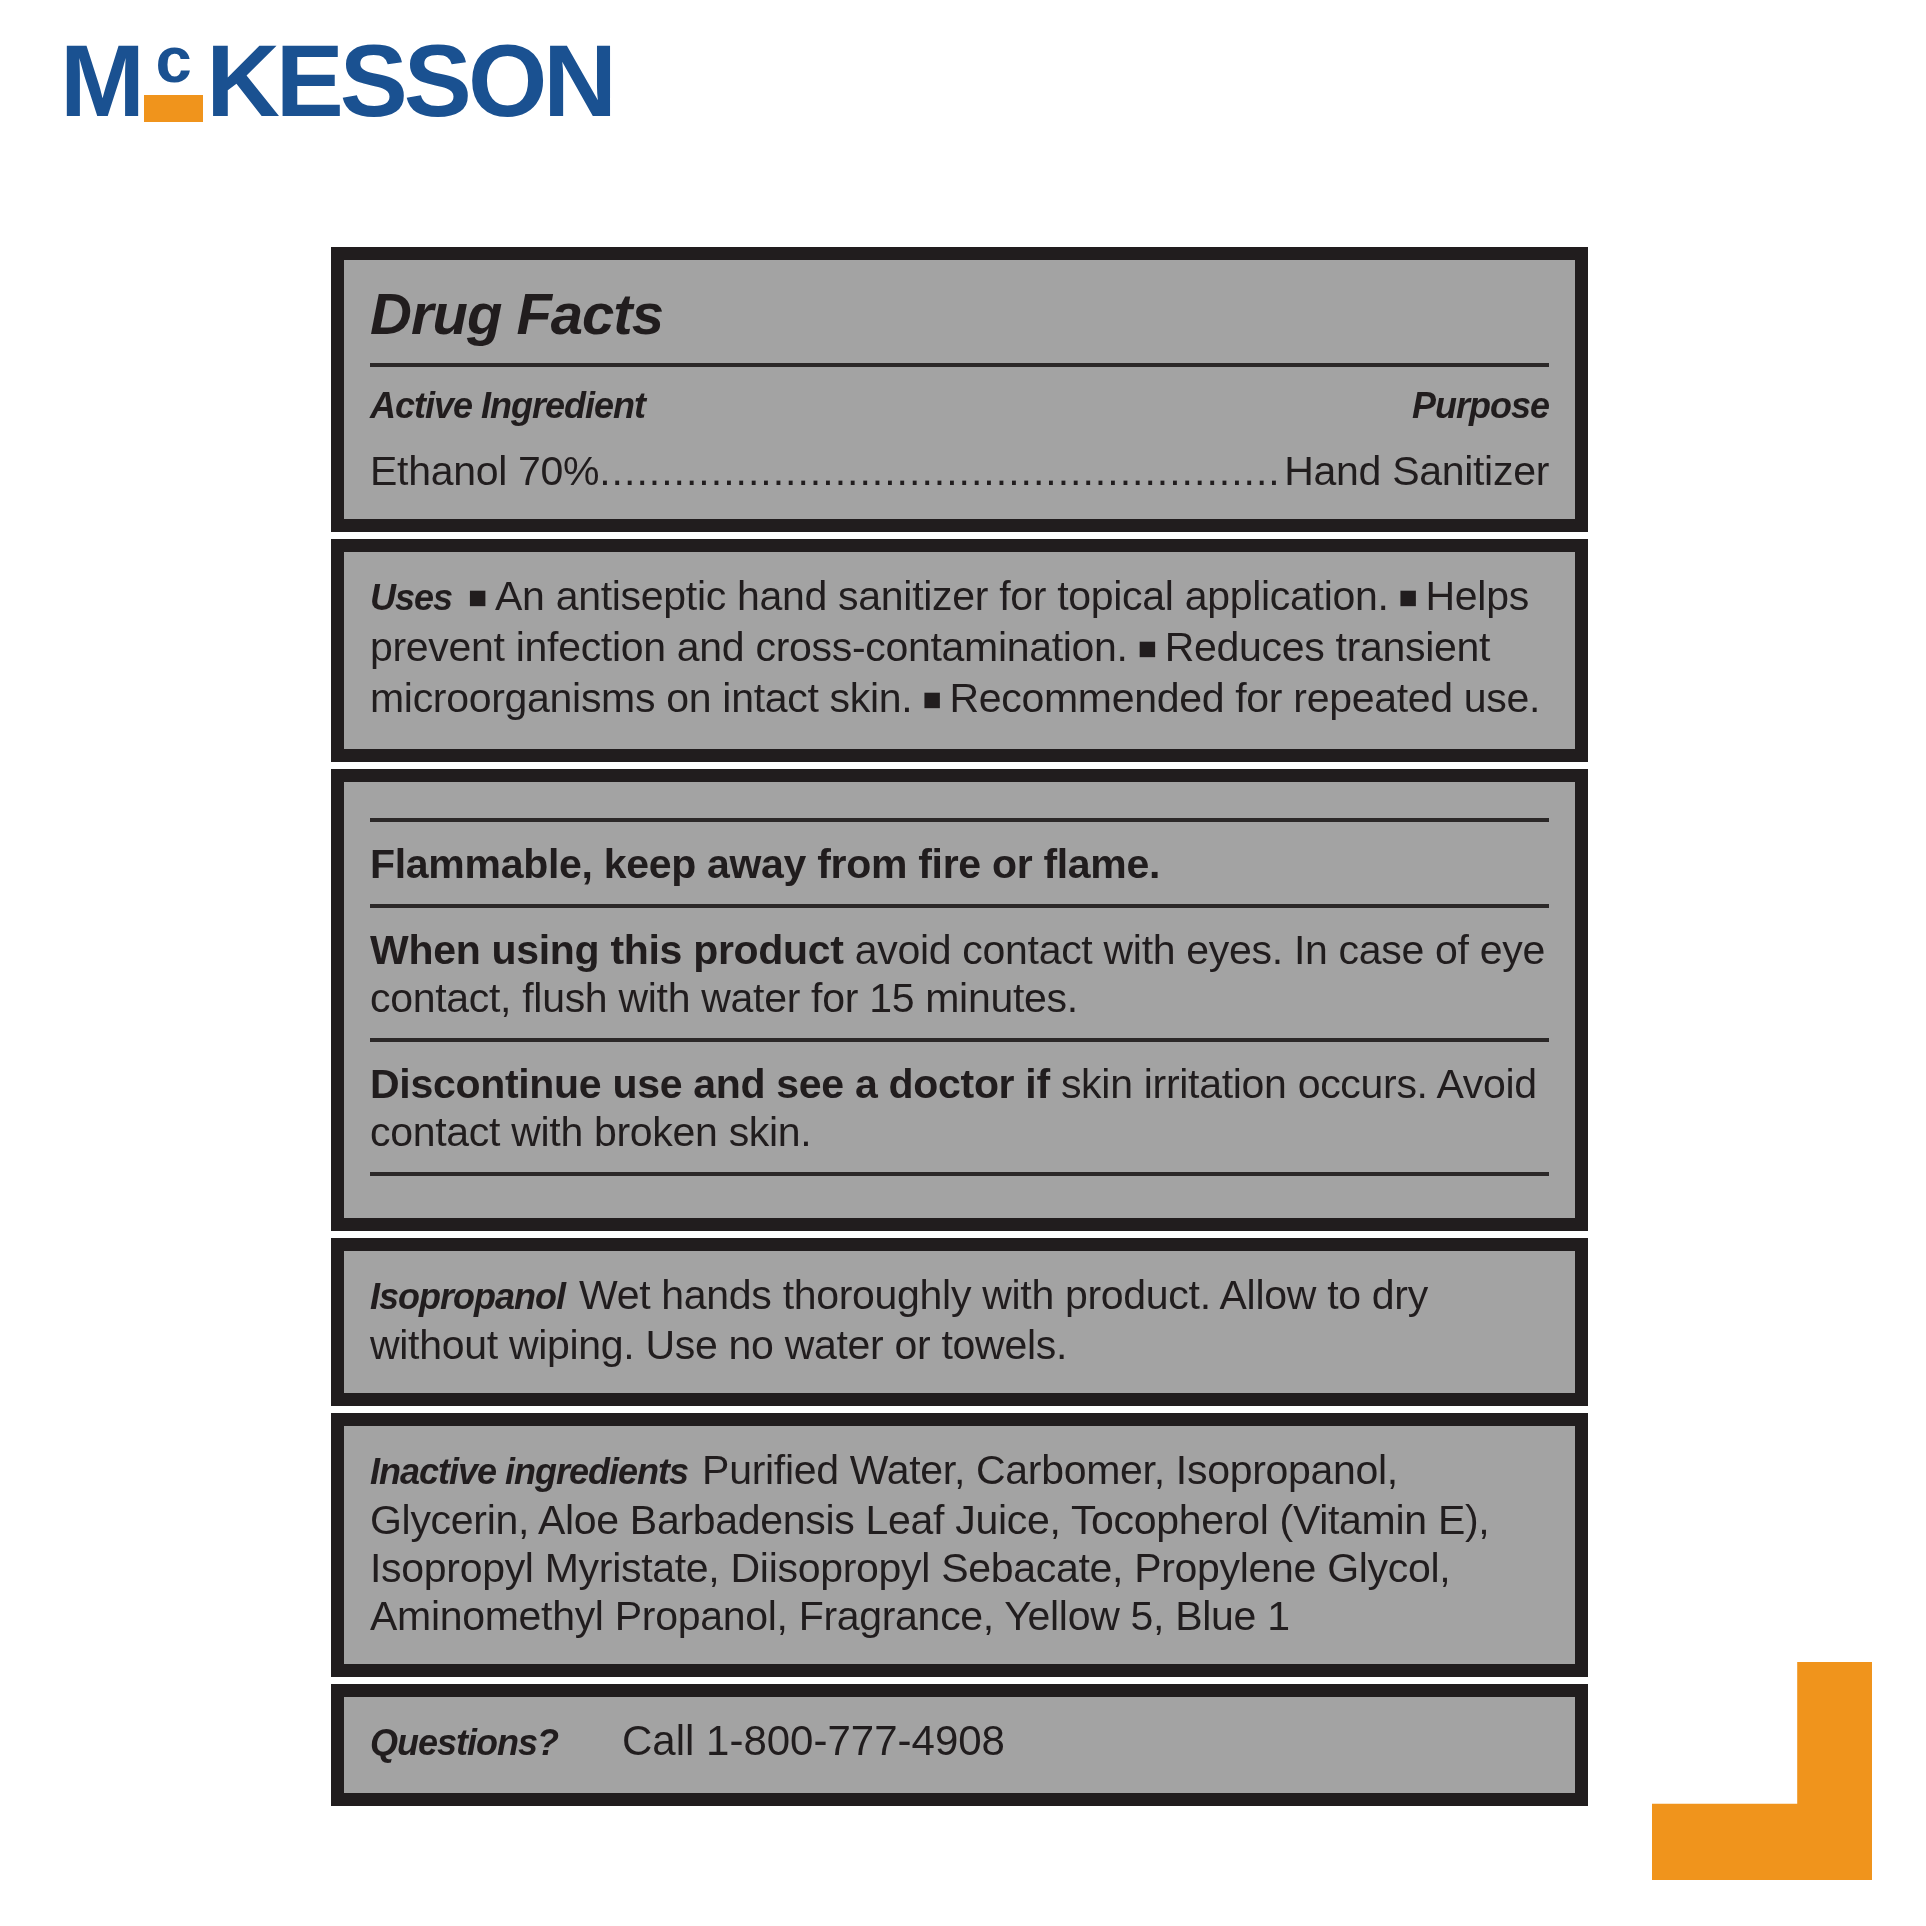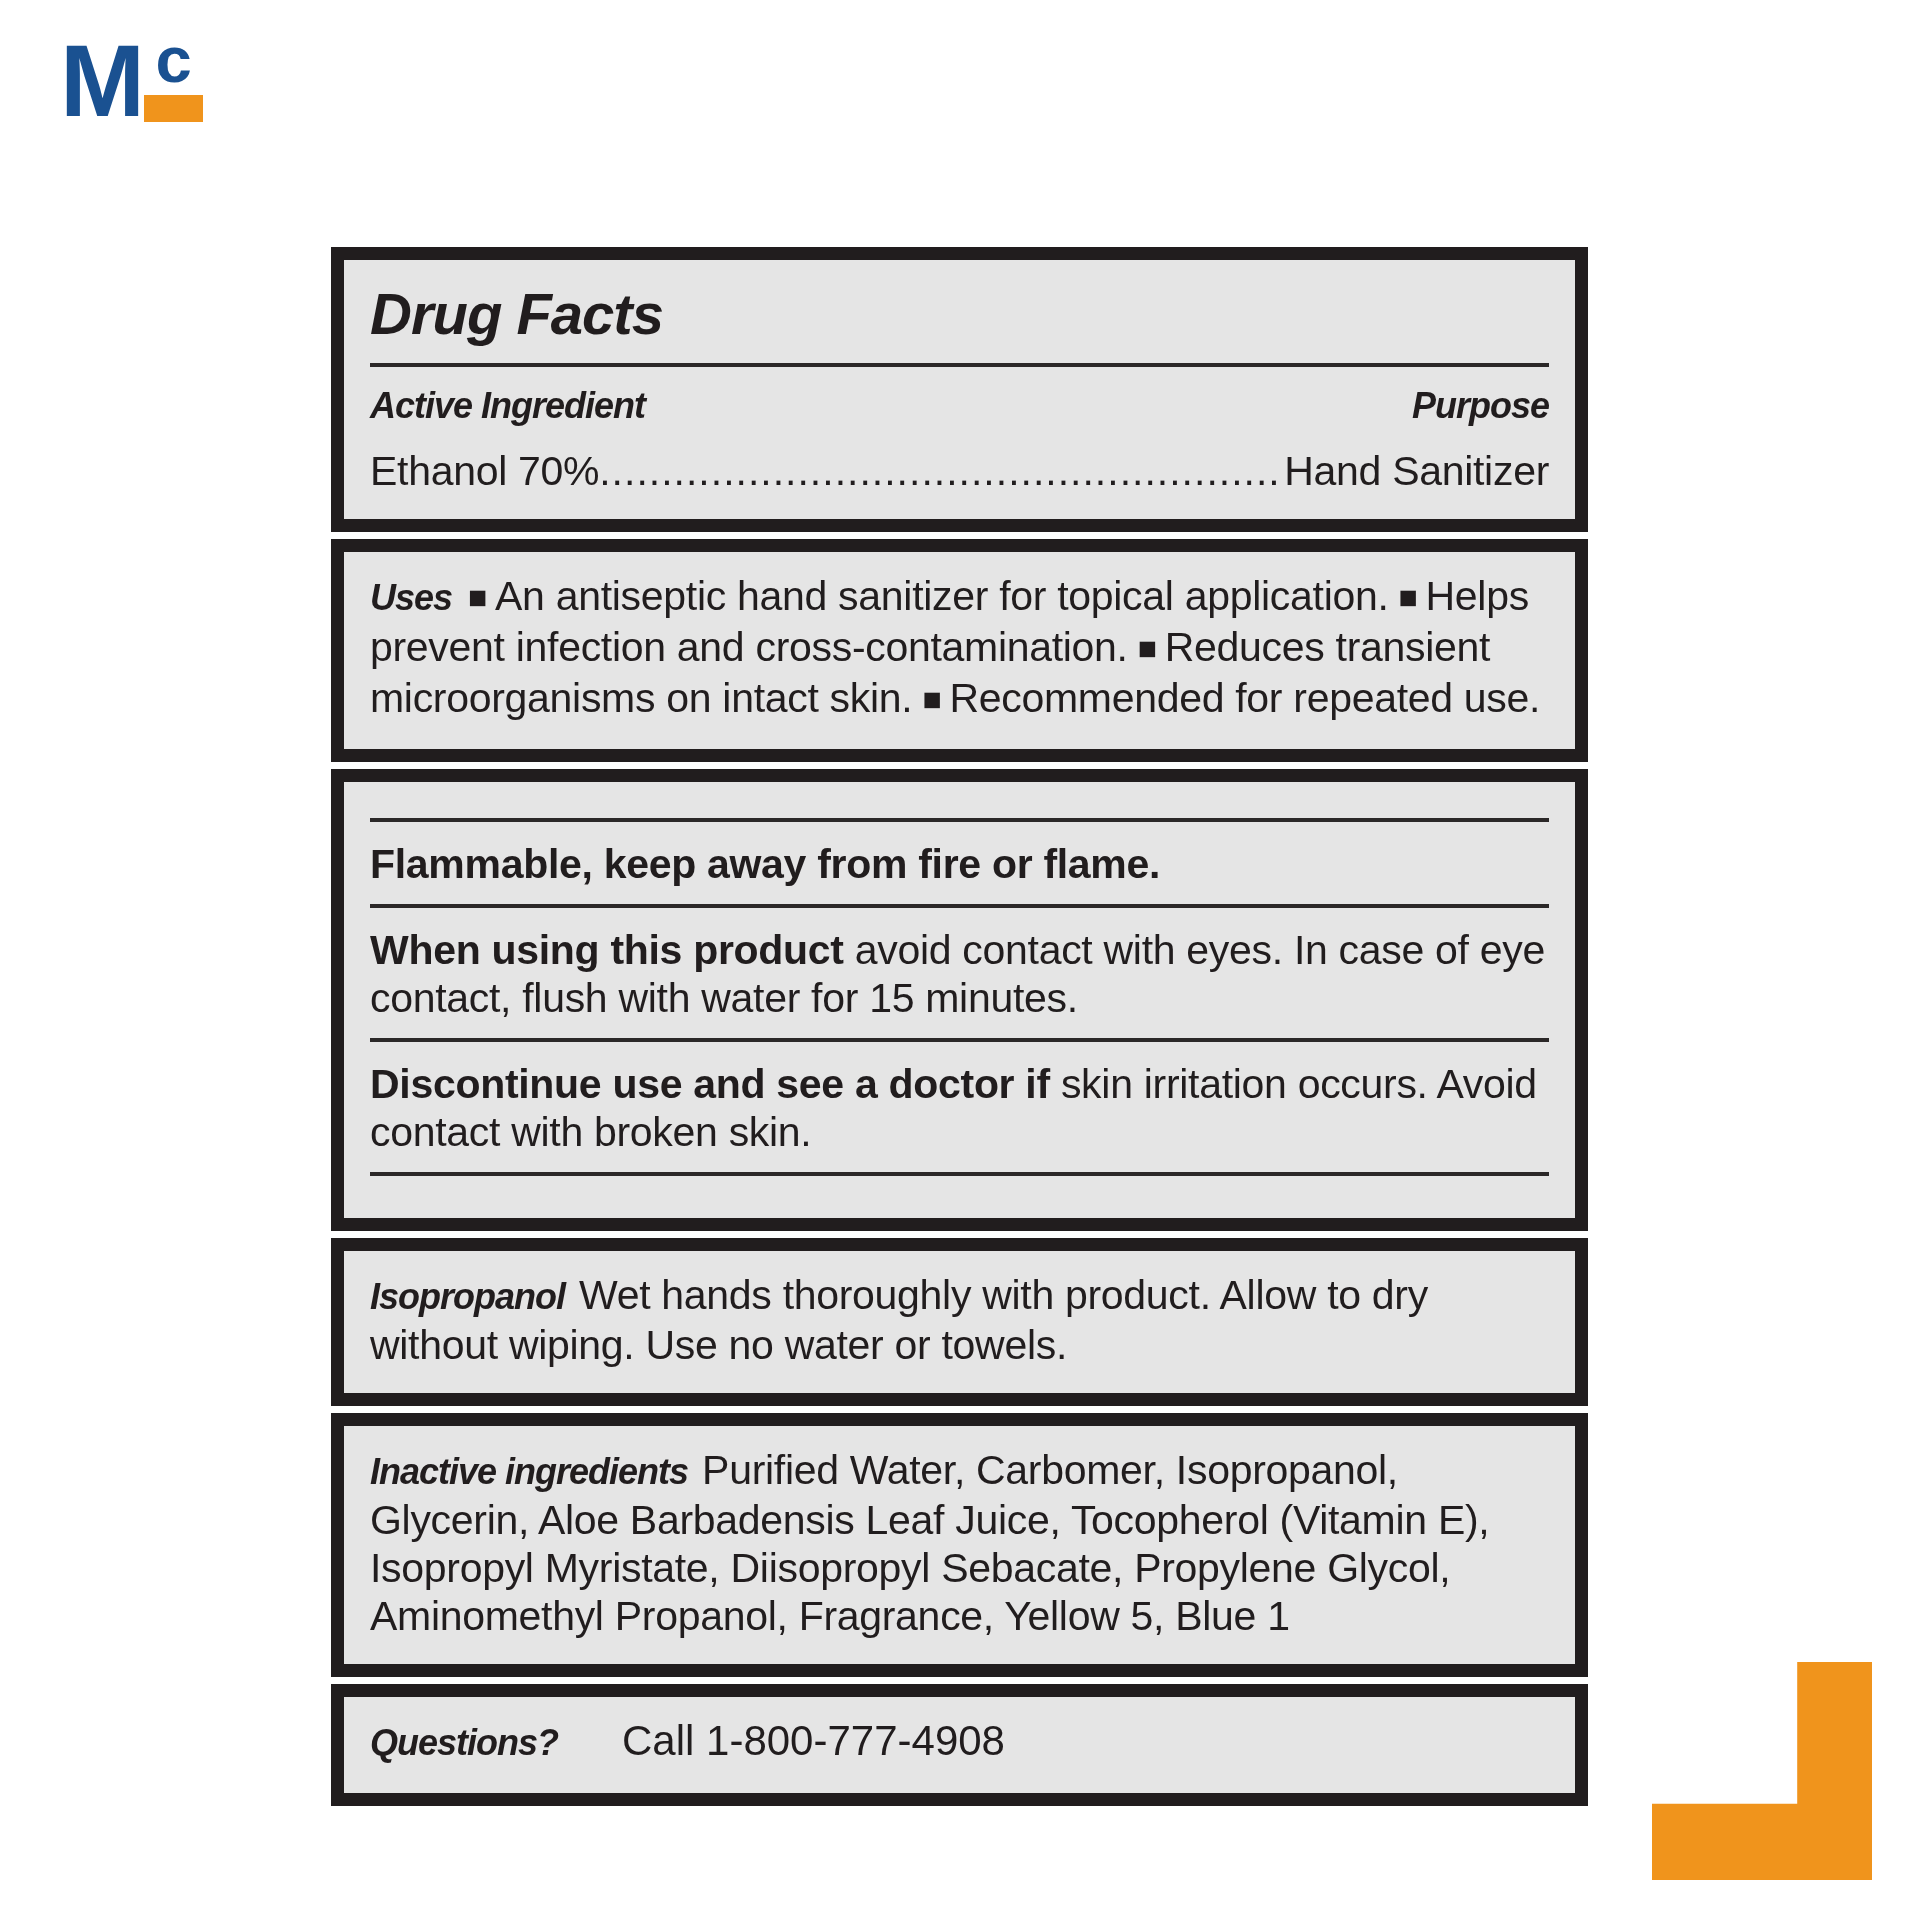--- a/index.html
+++ b/index.html
@@ -48,21 +48,21 @@
   }
 
   
   .panel{
     position:absolute;
     left:331px; top:247px;
     width:1257px;
   }
   .box{
     border:13px solid var(--ink);
-    background:#e5e5e5;
+    background:#a3a3a3;
     padding:20px 26px 24px 26px;
     margin-bottom:7px;
   }
   .rule{
     border:none;
     border-top:4px solid #2b2828;
     margin:16px 0 18px 0;
   }
   .h1{
     font-size:58px;
@@ -120,21 +120,21 @@
     clip-path:polygon(66% 0, 100% 0, 100% 100%, 0 100%, 0 65%, 66% 65%);
   }
 </style>
 </head>
 <body>
 
 <div class="logo">
   <span>M</span><span class="logo-c">
       <span class="logo-c-char">c</span>
       <span class="logo-underline"></span>
-    </span>
+    </span><span>KESSON</span>
 </div>
 
 <div class="panel">
 
   <div class="box">
     <div class="h1">Drug Facts</div>
     <hr class="rule">
     <div class="row-split">
       <span class="h2">Active Ingredient</span>
       <span class="h2">Purpose</span>

